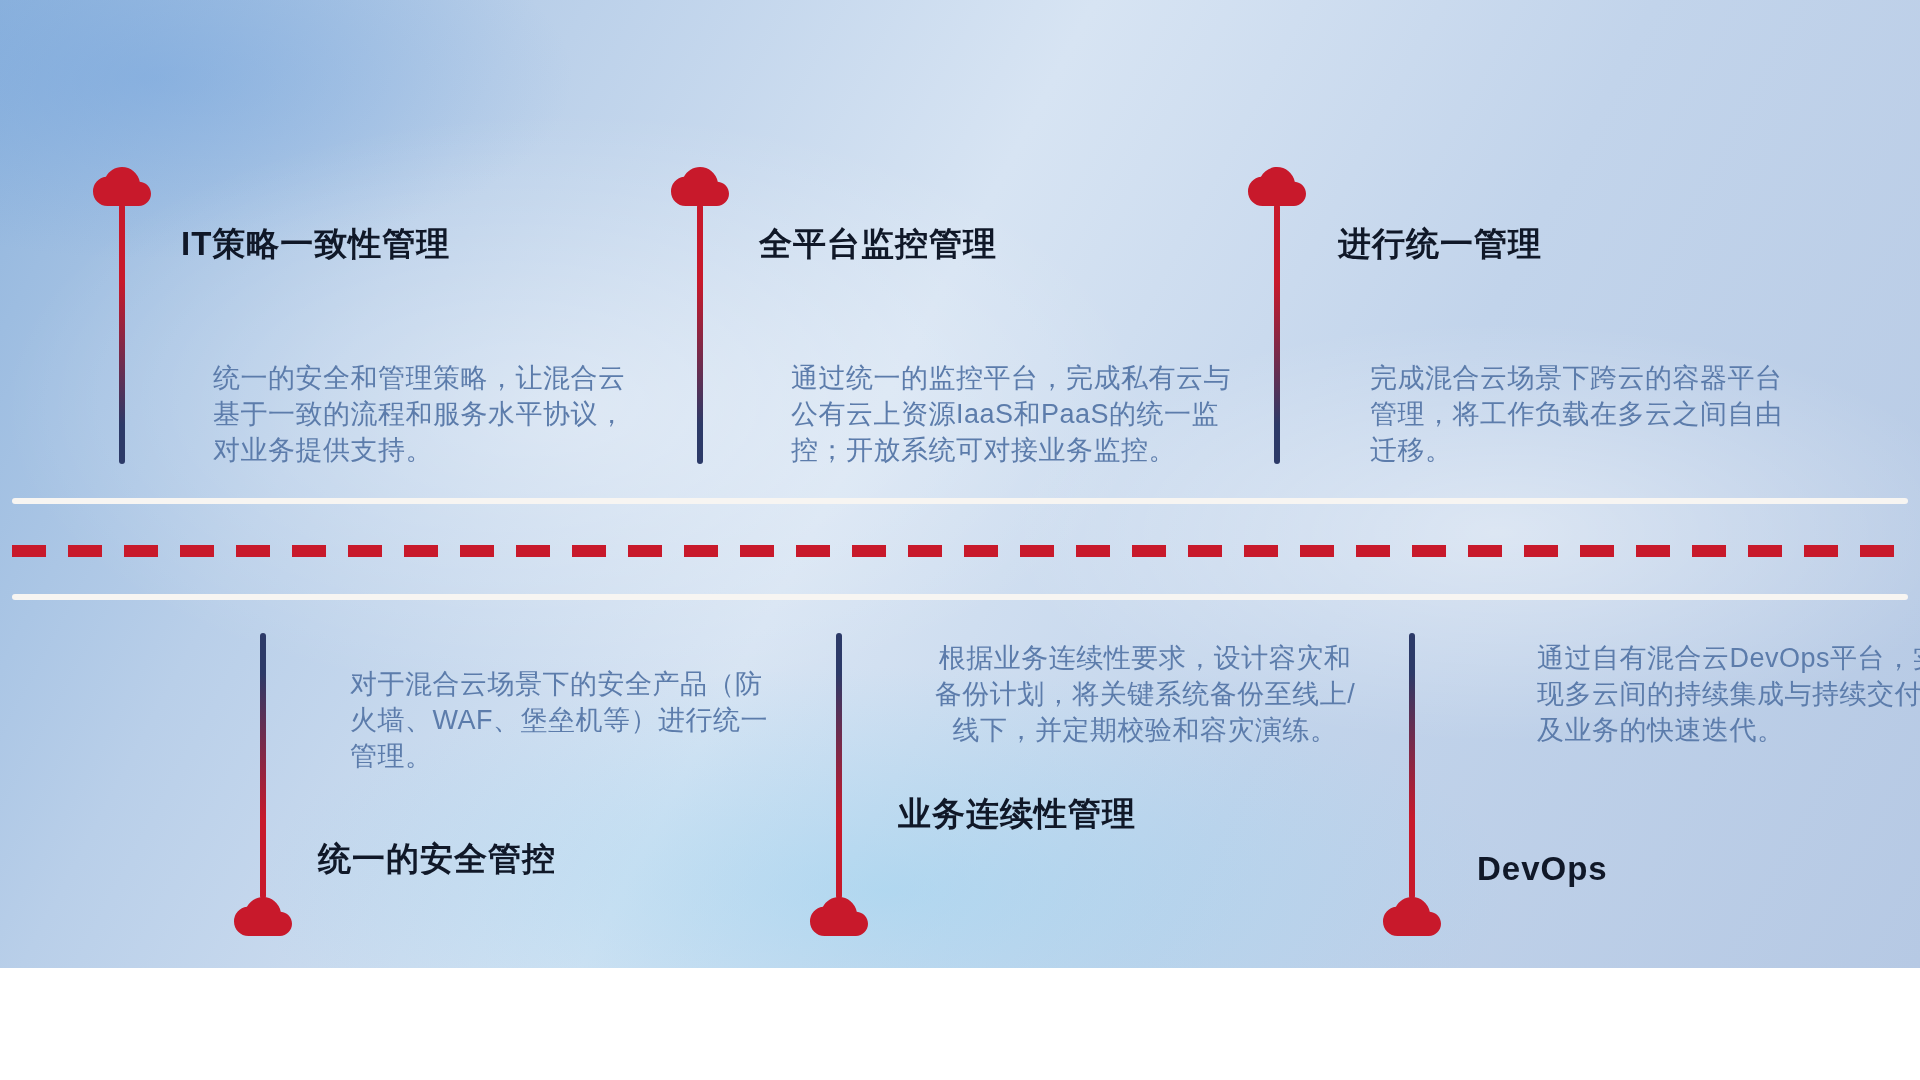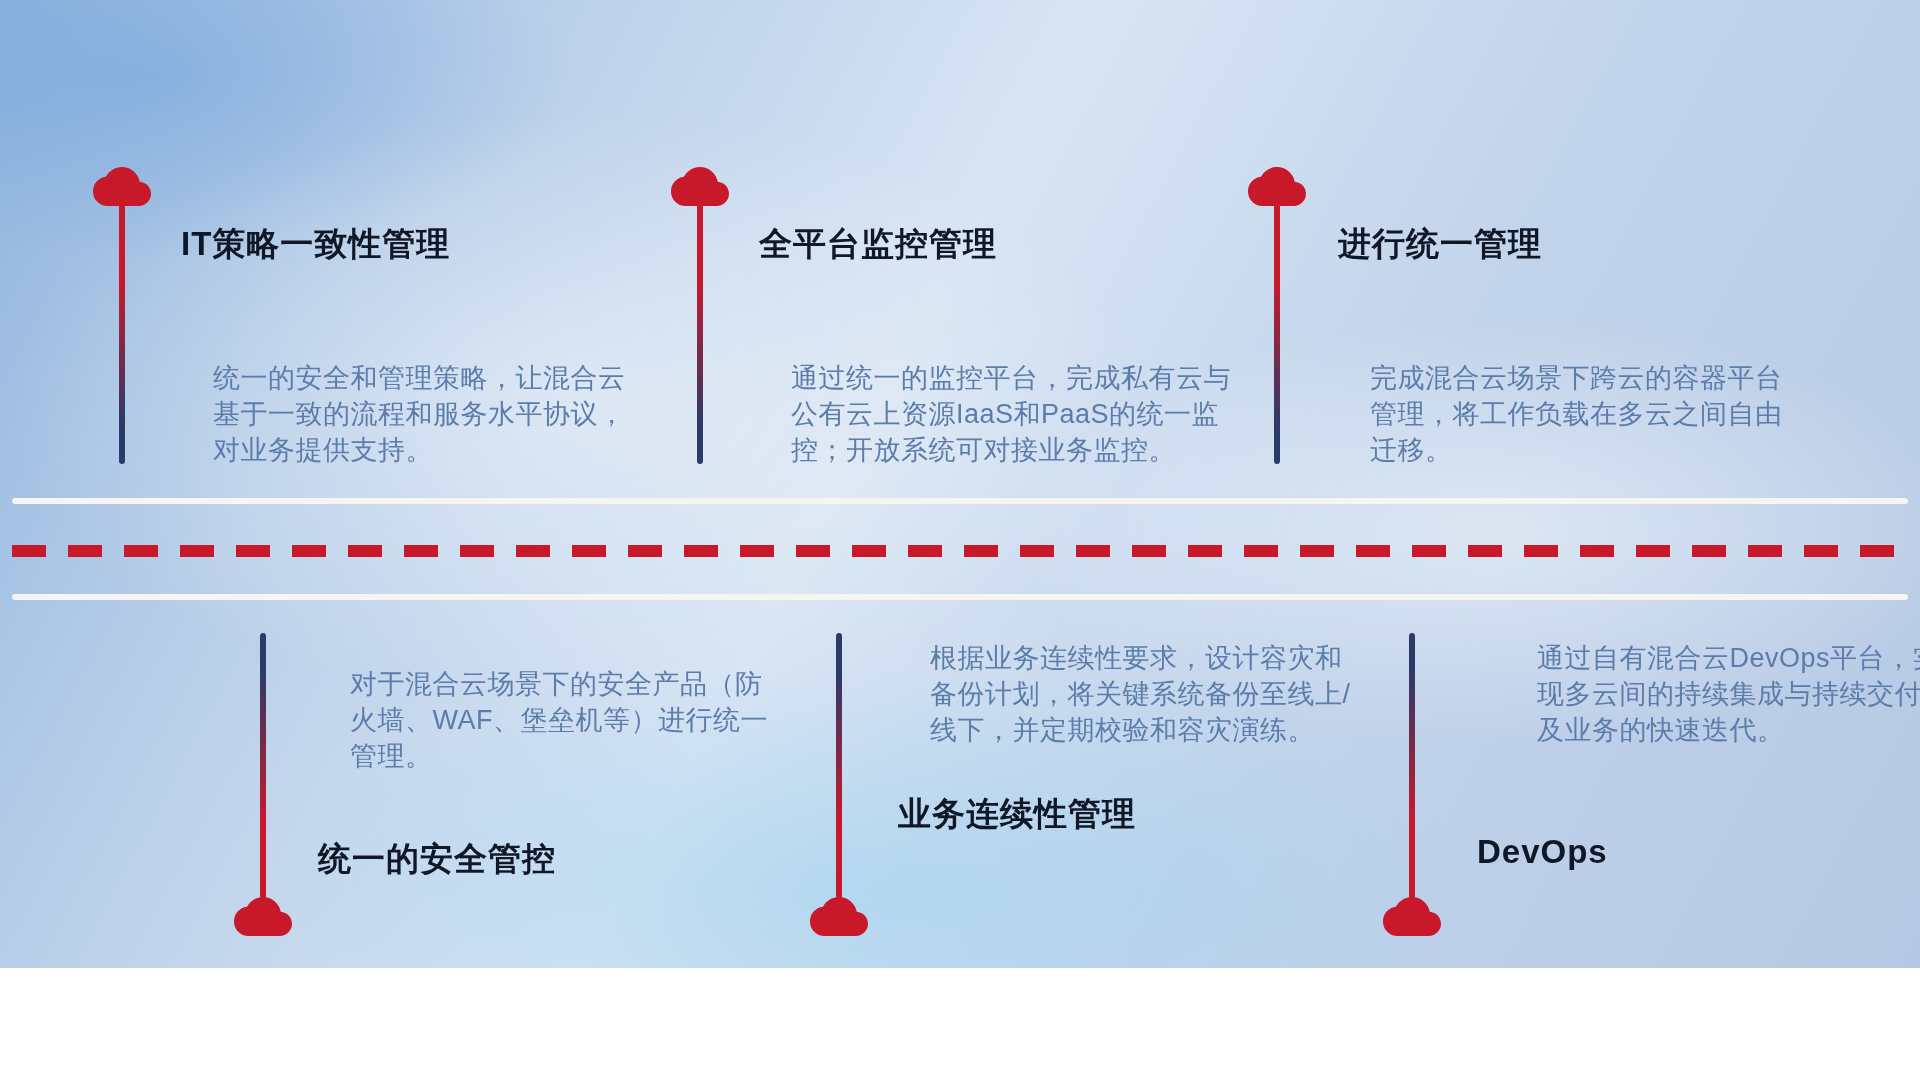--- a/index.html
+++ b/index.html
@@ -51,23 +51,23 @@
   .c1{left:93px;top:167px;}   .s1{left:119px;top:204px;height:260px;}
   .t1{left:181px;top:222px;}  .d1{left:181px;top:360px;width:420px;}
   .c2{left:671px;top:167px;}  .s2{left:697px;top:204px;height:260px;}
   .t2{left:759px;top:222px;}  .d2{left:759px;top:360px;width:465px;}
   .c3{left:1248px;top:167px;} .s3{left:1274px;top:204px;height:260px;}
   .t3{left:1338px;top:222px;} .d3{left:1338px;top:360px;width:430px;}
   
   .s4{left:260px;top:633px;height:266px;}  .c4{left:234px;top:897px;}
   .d4{left:318px;top:666px;width:430px;}   .t4{left:318px;top:837px;}
   .s5{left:836px;top:633px;height:266px;}  .c5{left:810px;top:897px;}
-  .d5{left:898px;top:640px;width:430px;}   .t5{left:898px;top:792px;}
+  .d5{left:898px;top:640px;width:430px;text-align:center;}   .t5{left:898px;top:792px;}
   .s6{left:1409px;top:633px;height:266px;} .c6{left:1383px;top:897px;}
-  .d6{left:1505px;top:640px;width:430px;}  .t6{left:1477px;top:833px;text-align:center;}
+  .d6{left:1505px;top:640px;width:430px;}  .t6{left:1477px;top:850px;text-align:center;}
 </style>
 </head>
 <body>
 
 <div class="canvas">
 
   <div>
     <span class="cloud c1">
       <svg viewBox="0 4 24 16" preserveAspectRatio="none">
           <path d="M19.35 10.04A7.49 7.49 0 0 0 12 4C9.11 4 6.6 5.64 5.35 8.04A5.994 5.994 0 0 0 0 14c0 3.31 2.69 6 6 6h13c2.76 0 5-2.24 5-5 0-2.64-2.05-4.78-4.65-4.96z"></path>

